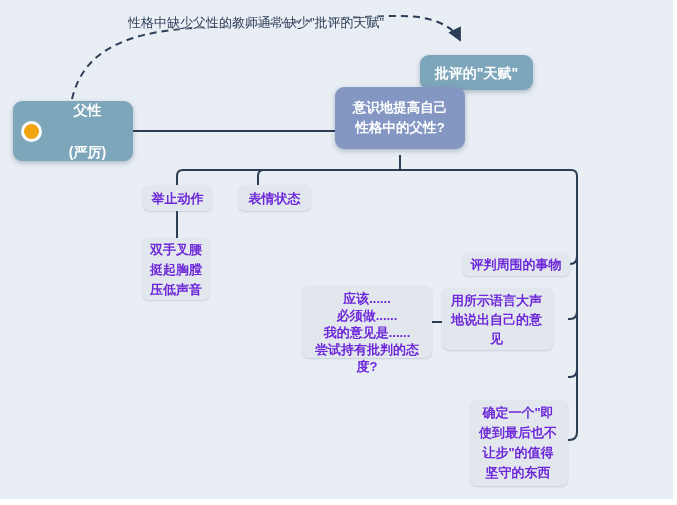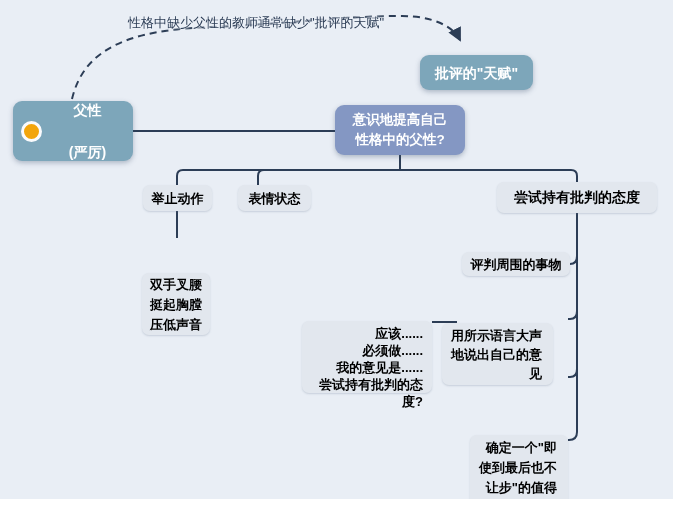--- a/index.html
+++ b/index.html
@@ -11,31 +11,31 @@
   svg.wires{position:absolute;left:0;top:0;z-index:1;}
   .node{
     position:absolute;z-index:2;display:flex;align-items:center;justify-content:center;
     border-radius:7px;box-sizing:border-box;white-space:pre-line;
   }
   .node.big{
     color:#ffffff;font-weight:bold;font-size:14px;line-height:20px;text-align:center;
     border-radius:9px;box-shadow:0 2px 5px rgba(60,80,110,.35);
   }
   .node.gray{
-    background:#e2e7ee;color:#000000;font-weight:bold;font-size:13px;line-height:19px;
+    background:#e2e7ee;color:#6d28d9;font-weight:bold;font-size:13px;line-height:19px;
     box-shadow:0 1px 2px rgba(110,125,150,.28);
   }
-  .node.gray.left{justify-content:flex-start;text-align:right;padding:3px 9px;align-items:flex-start;margin-top:35px;}
+  .node.gray.left{justify-content:flex-start;text-align:center;padding:3px 9px;align-items:flex-start;}
   #node-root{left:13px;top:101px;width:120px;height:60px;padding-left:8px;justify-content:flex-end;}
   #node-root .marker{
     width:15px;height:15px;border-radius:50%;border:3px solid #fafbfd;flex:0 0 auto;
   }
   #node-root .root-text{flex:1;text-align:center;line-height:21px;}
   #node-talent{left:420px;top:55px;width:113px;height:35px;}
-  #node-center{left:335px;top:105px;width:130px;height:50px;font-size:13.5px;}
+  #node-center{left:335px;top:87px;width:130px;height:62px;font-size:13.5px;}
   #node-behavior{left:143px;top:185px;width:69px;height:26px;}
   #node-expression{left:238px;top:185px;width:73px;height:26px;}
   #node-attitude{left:497px;top:182px;width:160px;height:31px;font-size:14px;}
   #node-posture{left:142px;top:238px;width:68px;height:62px;line-height:20px;padding:2px 8px;}
   #node-phrases{left:302px;top:286px;width:130px;height:72px;line-height:17px;padding:4px 9px;}
   #node-judge{left:462px;top:252px;width:108px;height:24px;}
   #node-speak{left:442px;top:288px;width:111px;height:62px;padding:3px 9px;}
   #node-news{left:472px;top:368px;width:96px;height:24px;}
   #node-firm{left:470px;top:400px;width:98px;height:86px;line-height:20px;padding:3px 9px;}
   #edge-label{
@@ -88,21 +88,20 @@
 
   <div class="node big" id="node-talent" style="background-color: rgb(125, 166, 186);">批评的"天赋"</div>
 
   <div class="node big" id="node-center" style="background-color: rgb(132, 151, 195);">意识地提高自己
 性格中的父性?</div>
 
   <div class="node gray" id="node-behavior">举止动作</div>
 
   <div class="node gray" id="node-expression">表情状态</div>
 
-  <div class="node gray" id="node-attitude">尝试持有批判的态度</div>
 
   <div class="node gray left" id="node-posture">双手叉腰
 挺起胸膛
 压低声音</div>
 
   <div class="node gray left" id="node-phrases">应该......
 必须做......
 我的意见是......
 尝试持有批判的态度?</div>
 

